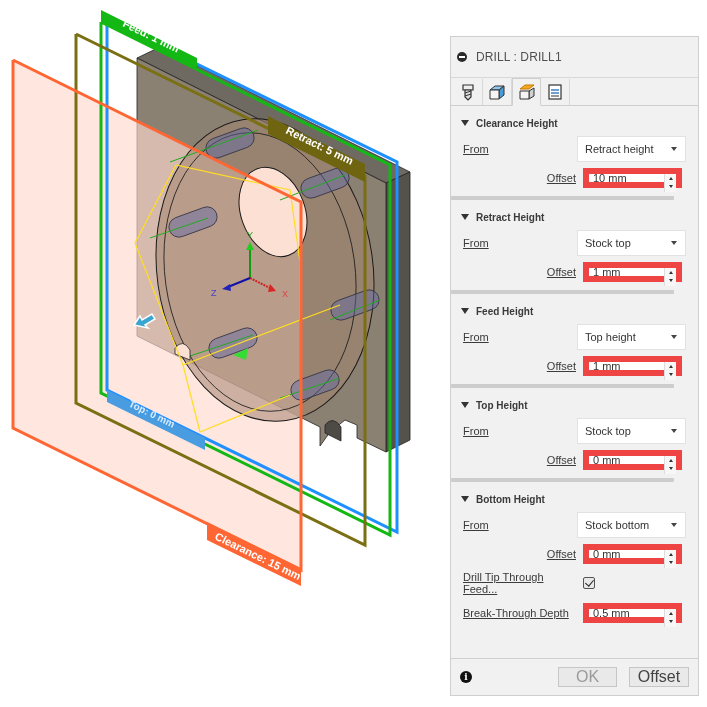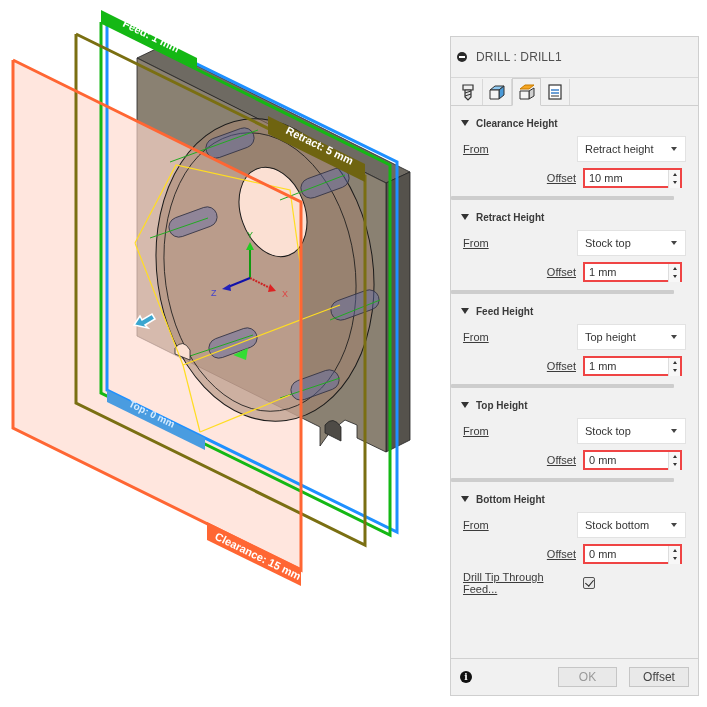--- a/index.html
+++ b/index.html
@@ -41,21 +41,21 @@
     .row { height: 30px; display: flex; align-items: center; padding-left: 12px; position: relative; text-decoration: underline; }
     .row.offset { height: 28px; text-align: right; }
     .label { width: 113px; font-size: 11px; color: #3a3a3a; }
     .select {
       position: absolute; left: 126px; width: 109px; height: 26px; background: #fff;
       border: 1px solid #e2e2e2; display: flex; align-items: center; padding-left: 7px; font-size: 11px; color: #333;
     }
     .select .caret { position: absolute; right: 8px; top: 10px; width: 0; height: 0; border-left: 3px solid transparent; border-right: 3px solid transparent; border-top: 4px solid #444; }
     .spinner {
       position: absolute; left: 132px; width: 99px; height: 20px; background: #fff;
-      border: 2px solid #ef4444; display: flex; align-items: center; padding-left: 4px; font-size: 11px; color: #333;
+      border: 6px solid #ef4444; display: flex; align-items: center; padding-left: 4px; font-size: 11px; color: #333;
     }
     .spin-btns { position: absolute; right: 0; top: 0; width: 12px; height: 18px; border-left: 1px solid #ddd; background: #f7f7f7; }
     .spin-up { position: absolute; left: 4px; top: 3px; width: 0; height: 0; border-left: 2px solid transparent; border-right: 2px solid transparent; border-bottom: 3px solid #333; }
     .spin-down { position: absolute; left: 4px; top: 11px; width: 0; height: 0; border-left: 2px solid transparent; border-right: 2px solid transparent; border-top: 3px solid #333; }
     .separator { height: 4px; background: #cdcdcd; margin: 4px 12px 0 0; border-radius: 1px; }
 
     .checkbox {
       position: absolute; left: 132px; width: 12px; height: 12px; border: 1px solid #555; border-radius: 2px; background: #e8e8e8;
     }
     .checkbox::after { content: ""; position: absolute; left: 3px; top: 0px; width: 4px; height: 7px; border-right: 1.5px solid #222; border-bottom: 1.5px solid #222; transform: rotate(40deg); }
@@ -63,21 +63,21 @@
     .footer {
       position: absolute; left: 0; bottom: 0; width: 100%; height: 37px; border-top: 1px solid #d0d0d0;
       display: flex; align-items: center;
     }
     .info-icon {
       position: absolute; left: 9px; top: 12px; width: 12px; height: 12px; border-radius: 50%; background: #111;
       color: #fff; font-size: 9px; font-weight: bold; text-align: center; line-height: 12px; font-family: "DejaVu Serif", serif;
     }
     .btn {
       position: absolute; top: 8px; height: 20px; border: 1px solid #c6c6c6; background: #e9e9e9;
-      font-size: 12px; display: flex; align-items: center; justify-content: center;
+      font-size: 16px; display: flex; align-items: center; justify-content: center;
     }
     .btn.ok { left: 107px; width: 59px; color: #9a9a9a; }
     .btn.cancel { left: 178px; width: 60px; color: #444; }
   </style>
 </head>
 <body>
 
 <div class="viewport">
   <svg width="445" height="707" viewBox="0 0 445 707">
 
@@ -321,20 +321,30 @@
         <div class="spin-btns">
             <span class="spin-up"></span>
             <span class="spin-down"></span>
           </div>
       </div>
     </div>
     <div class="row">
       <span class="label">Drill Tip Through Feed...</span>
       <span class="checkbox"></span>
     </div>
+    <div class="row">
+      <span class="label">Break-Through Depth</span>
+      <div class="spinner">
+        <span>0.5 mm</span>
+        <div class="spin-btns">
+            <span class="spin-up"></span>
+            <span class="spin-down"></span>
+          </div>
+      </div>
+    </div>
   </div>
 
   <div class="footer">
     <span class="info-icon">i</span>
     <div class="btn ok">OK</div>
     <div class="btn cancel">Offset</div>
   </div>
 </div>
 
 </body></html>

